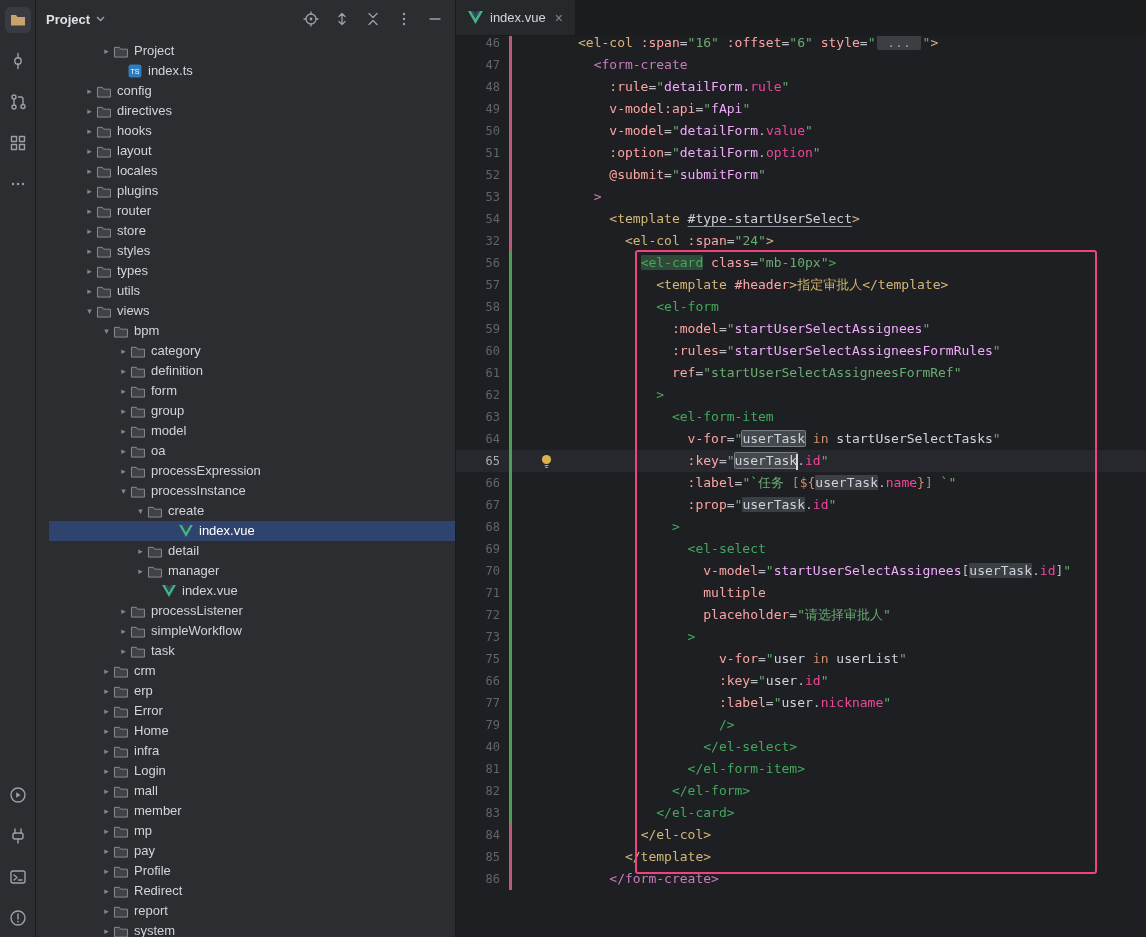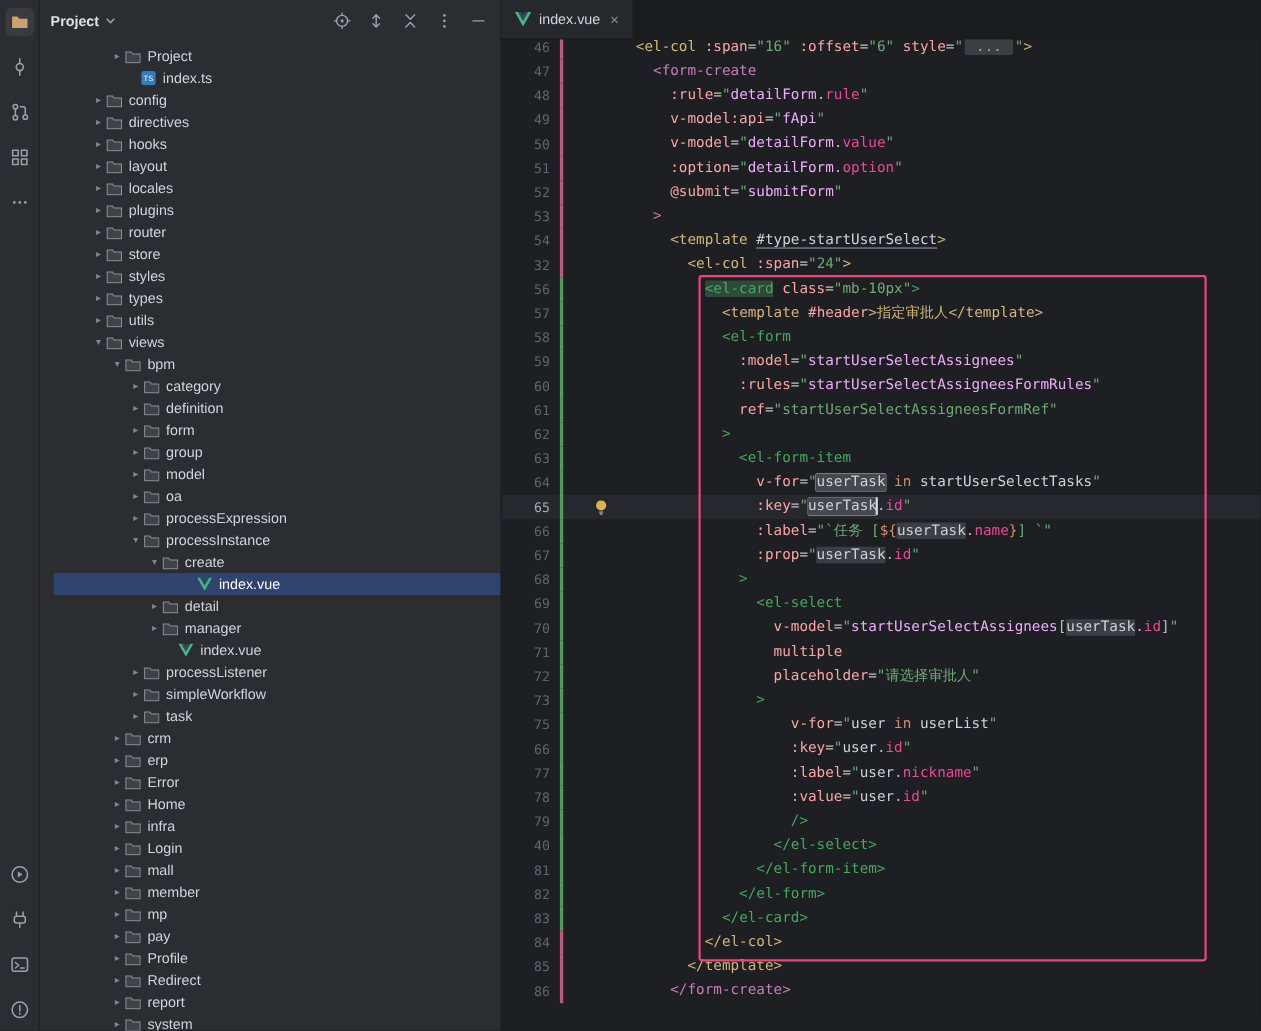--- a/index.html
+++ b/index.html
@@ -706,26 +706,20 @@
             <span class="gut"></span>
             <span class="code">                  <span class="tk-a">:key</span><span class="tk-u">=</span><span class="tk-s">"</span><span class="tk-v">user</span><span class="tk-u">.</span><span class="tk-pr">id</span><span class="tk-s">"</span></span>
           </div>
           <div class="crow">
             <span class="ln">77</span>
             <span class="vcs g"></span>
             <span class="gut"></span>
             <span class="code">                  <span class="tk-a">:label</span><span class="tk-u">=</span><span class="tk-s">"</span><span class="tk-v">user</span><span class="tk-u">.</span><span class="tk-pr">nickname</span><span class="tk-s">"</span></span>
           </div>
           <div class="crow">
-            <span class="ln">78</span>
-            <span class="vcs g"></span>
-            <span class="gut"></span>
-            <span class="code">                  <span class="tk-a">:value</span><span class="tk-u">=</span><span class="tk-s">"</span><span class="tk-v">user</span><span class="tk-u">.</span><span class="tk-pr">id</span><span class="tk-s">"</span></span>
-          </div>
-          <div class="crow">
             <span class="ln">79</span>
             <span class="vcs g"></span>
             <span class="gut"></span>
             <span class="code">                  <span class="tk-g">/&gt;</span></span>
           </div>
           <div class="crow">
             <span class="ln">40</span>
             <span class="vcs g"></span>
             <span class="gut"></span>
             <span class="code">                <span class="tk-g">&lt;/el-select&gt;</span></span>

